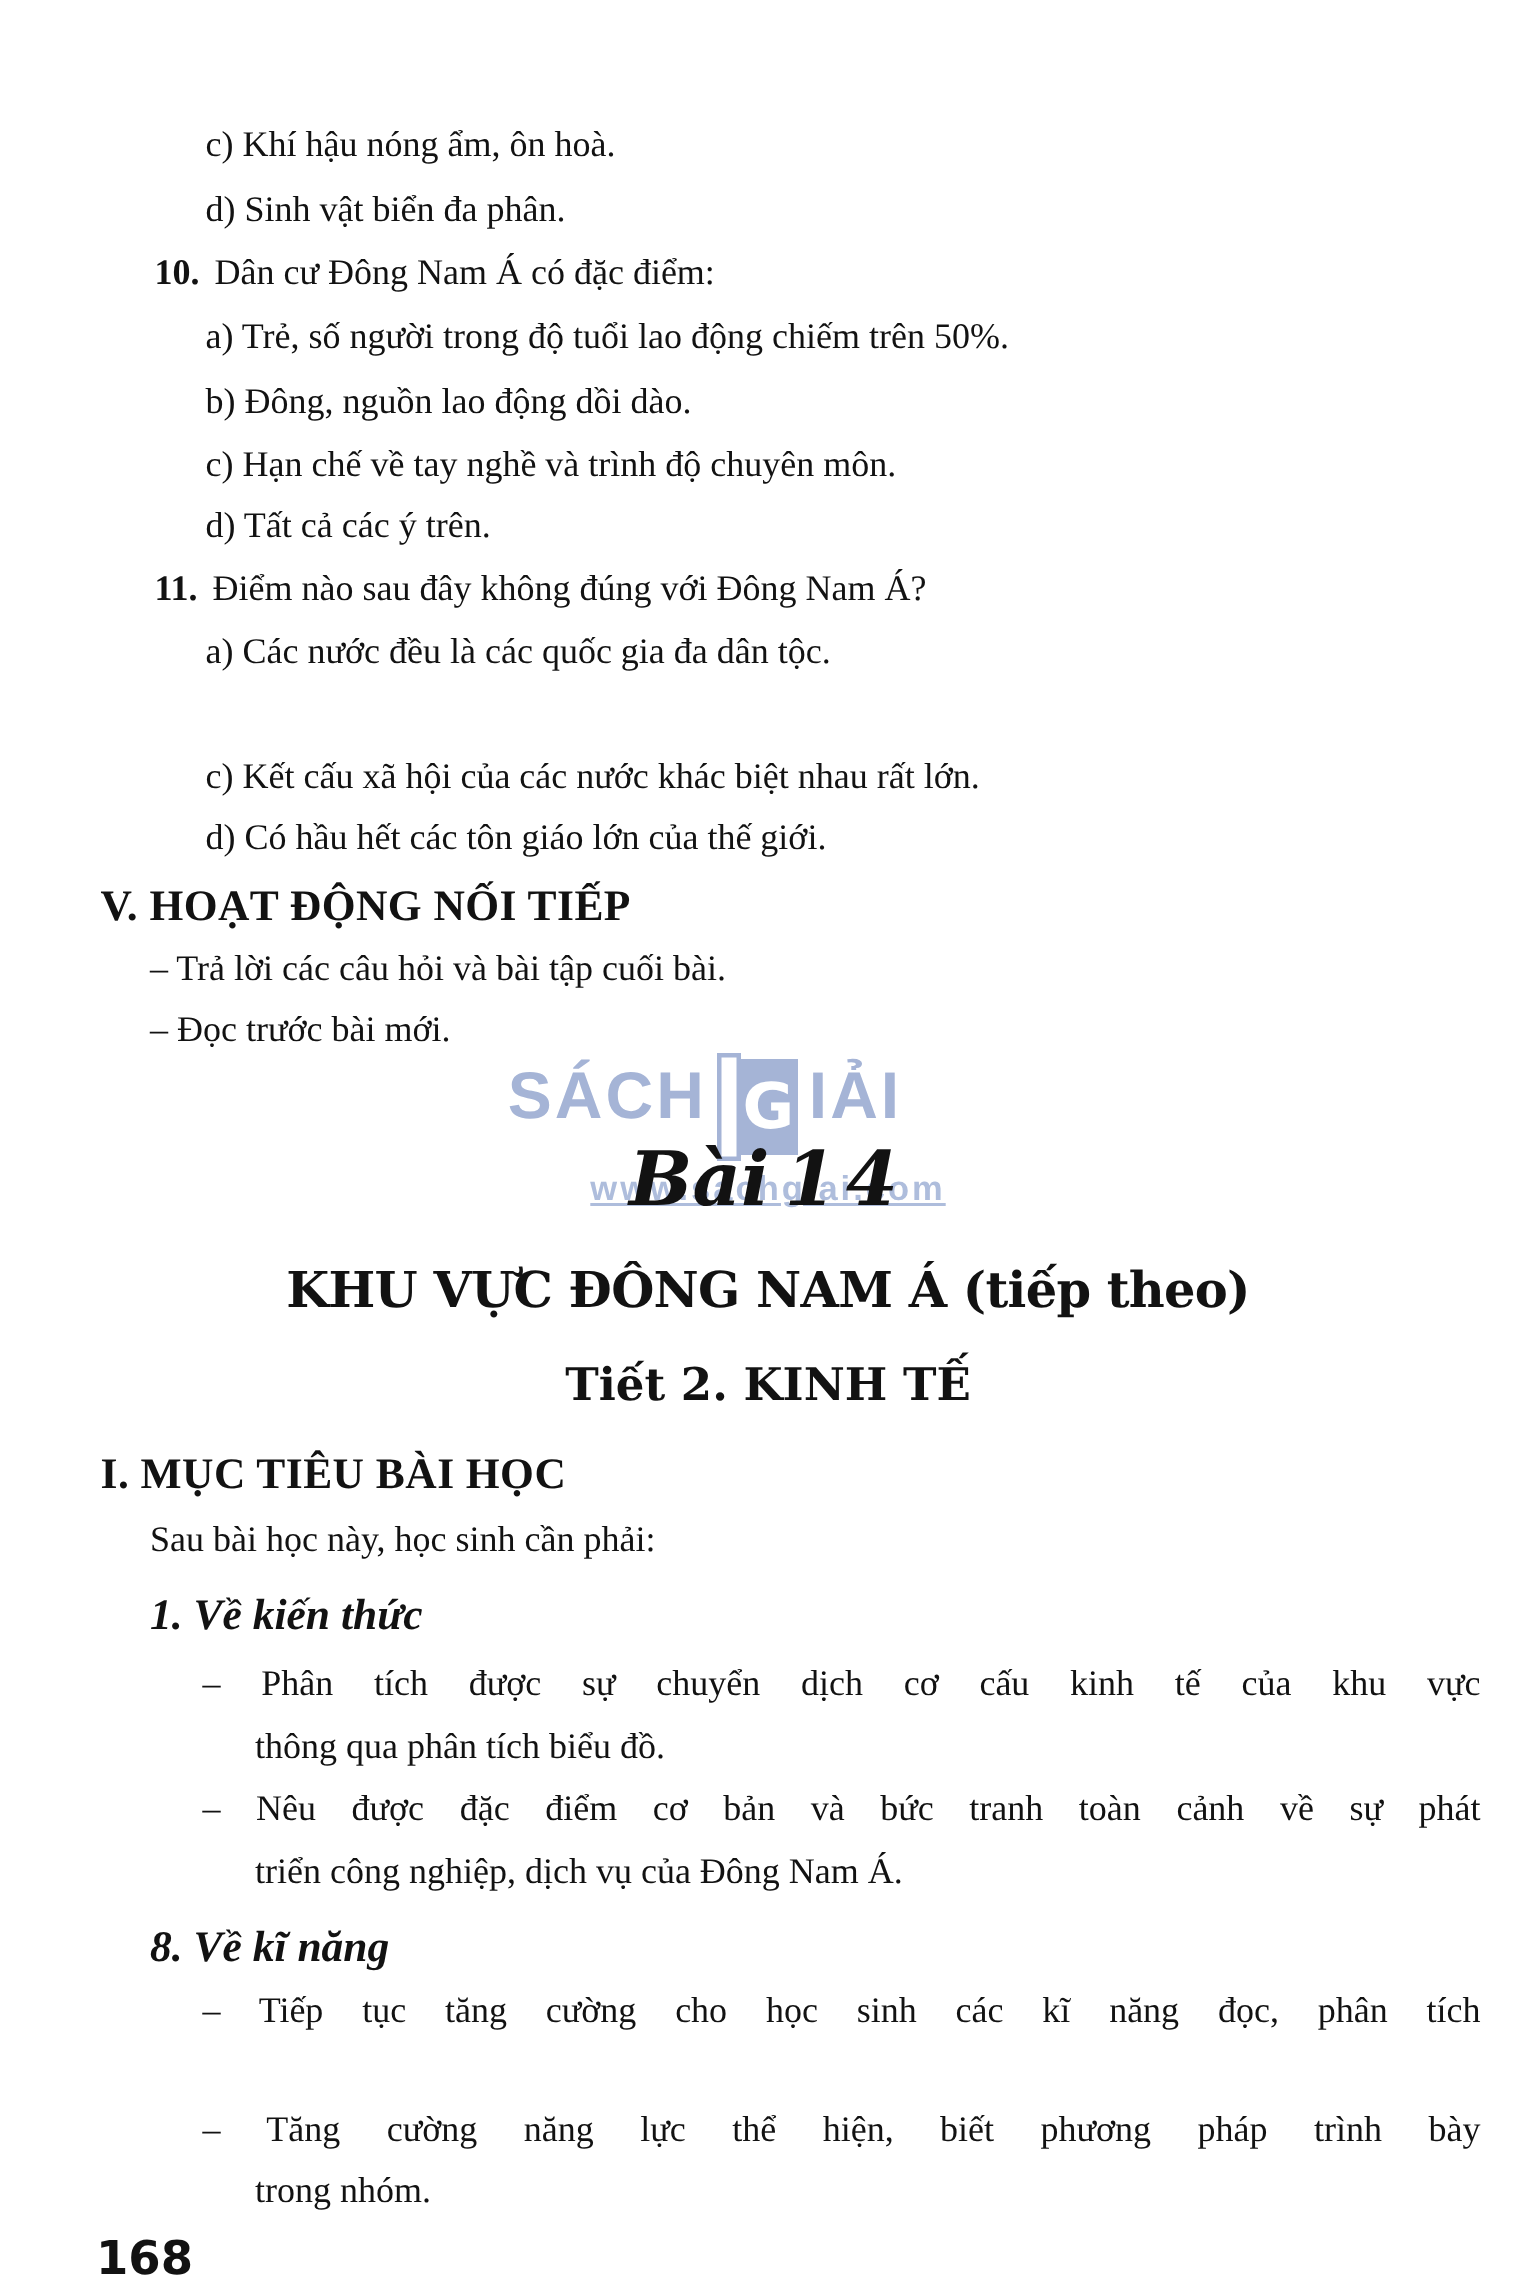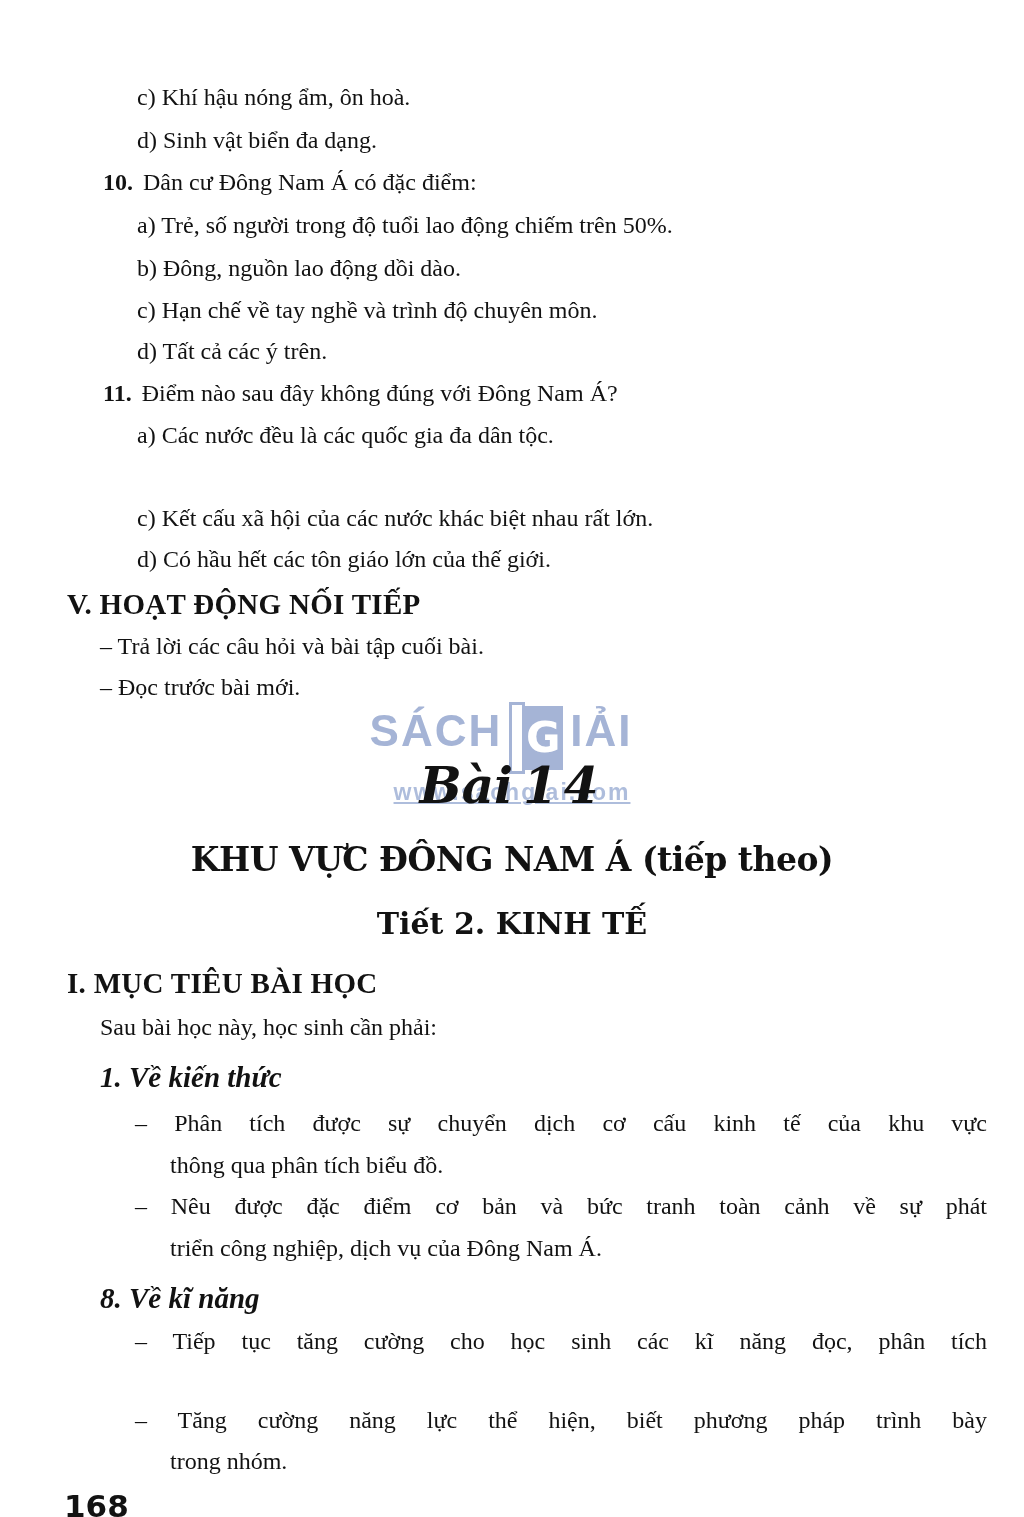--- a/index.html
+++ b/index.html
@@ -26,21 +26,21 @@
   .lesson-title{font-family:"DejaVu Serif","Liberation Serif",serif;font-weight:bold;font-size:33px;letter-spacing:-0.5px;}
   .lesson-subtitle{font-family:"DejaVu Serif","Liberation Serif",serif;font-weight:bold;font-size:30px;}
   .script-title{font-family:"DejaVu Serif",serif;font-style:italic;font-weight:bold;font-size:50px;z-index:4;}
   .script-title .num{letter-spacing:6px;margin-left:10px;margin-top:21px;}
   
   .wm-row{
     position:absolute;top:706px;left:0;width:940px;
     display:flex;justify-content:center;align-items:flex-start;gap:5px;
     z-index:1;
     font-family:"Liberation Sans","DejaVu Sans",sans-serif;
-    font-weight:bold;font-size:44px;letter-spacing:2px;padding-left:31px;
+    font-weight:bold;font-size:44px;letter-spacing:2px;
   }
   .wm-logo{
     display:inline-block;position:relative;
     width:54px;height:72px;margin:0 2px;top:-4px;
     font-family:"DejaVu Sans",sans-serif;
   }
   .wm-logo .panel-l{position:absolute;left:0;top:0;width:16px;height:72px;border:3px solid currentColor;box-sizing:border-box;}
   .wm-logo .panel-r{position:absolute;left:14px;top:4px;width:40px;height:64px;background:currentColor;}
   .wm-logo .g{position:absolute;left:16px;top:8px;width:38px;text-align:center;color:#ffffff;font-weight:bold;font-size:42px;line-height:56px;}
   .wm-url{
@@ -49,21 +49,21 @@
     font-weight:bold;font-size:23px;letter-spacing:2px;z-index:1;text-decoration:underline;
   }
   .page-num{position:absolute;left:64px;top:1488px;font-family:"DejaVu Sans","Liberation Sans",sans-serif;font-weight:bold;font-size:31px;z-index:3;}
 </style>
 </head>
 <body>
 
 <div class="page">
 
   <div class="line opt" style="top:84px"><span>c)</span> <span>Khí hậu nóng ẩm, ôn hoà.</span></div>
-  <div class="line opt" style="top:127px"><span>d)</span> <span>Sinh vật biển đa dạng.</span></div>
+  <div class="line opt" style="top:127px"><span>d)</span> <span>Sinh vật biển đa phân.</span></div>
 
   <div class="line qline" style="top:169px"><span class="q-num">10.</span><span>Dân cư Đông Nam Á có đặc điểm:</span></div>
   <div class="line opt" style="top:212px"><span>a)</span> <span>Trẻ, số người trong độ tuổi lao động chiếm trên 50%.</span></div>
   <div class="line opt" style="top:255px"><span>b)</span> <span>Đông, nguồn lao động dồi dào.</span></div>
   <div class="line opt" style="top:297px"><span>c)</span> <span>Hạn chế về tay nghề và trình độ chuyên môn.</span></div>
   <div class="line opt" style="top:338px"><span>d)</span> <span>Tất cả các ý trên.</span></div>
 
   <div class="line qline" style="top:380px"><span class="q-num">11.</span><span>Điểm nào sau đây không đúng với Đông Nam Á?</span></div>
   <div class="line opt" style="top:422px"><span>a)</span> <span>Các nước đều là các quốc gia đa dân tộc.</span></div>
   <div class="line opt" style="top:505px"><span>c)</span> <span>Kết cấu xã hội của các nước khác biệt nhau rất lớn.</span></div>

